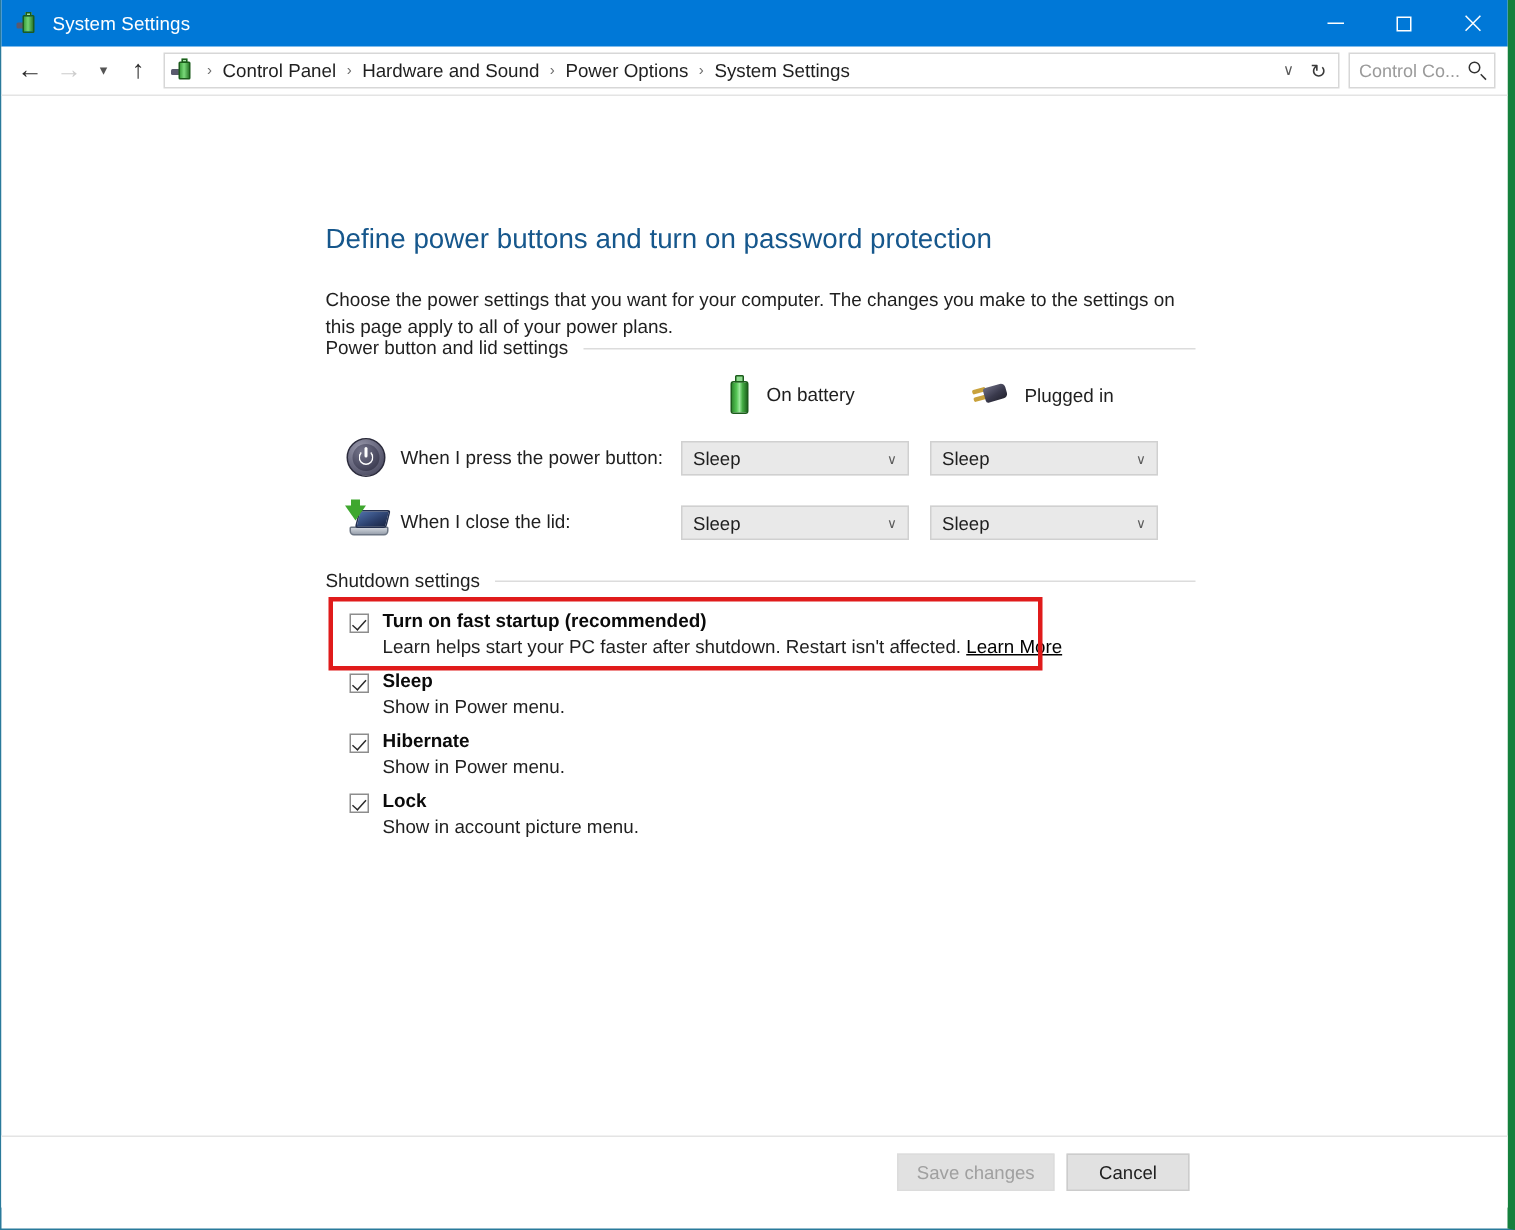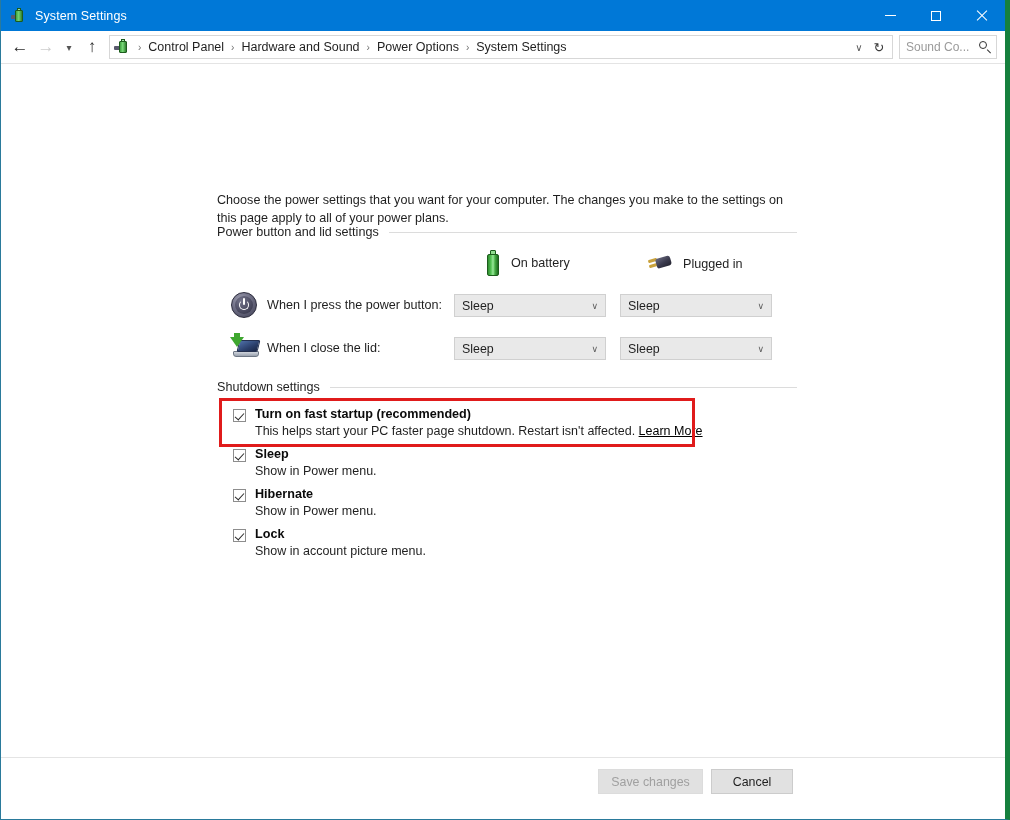--- a/index.html
+++ b/index.html
@@ -529,30 +529,31 @@
       <div class="crumb-sep">›</div>
       <div class="crumb">Power Options</div>
       <div class="crumb-sep">›</div>
       <div class="crumb">System Settings</div>
       <div class="addr-spacer"></div>
       <div class="addr-chevron">∨</div>
       <div class="addr-refresh">↻</div>
     </div>
 
     <div class="searchbox">
-      <div class="search-text">Sound Co...</div>
+      <div class="search-text">Control Co...</div>
       <div class="search-icon">
         <div class="mag-circle"></div>
         <div class="mag-handle"></div>
       </div>
     </div>
   </div>
 
   <div class="content">
 
+    <div class="page-title">Define power buttons and turn on password protection</div>
     <div class="page-desc">Choose the power settings that you want for your computer. The changes you make to the settings on this page apply to all of your power plans.</div>
 
     <div class="section-head" style="left:216px; top:161px;">
       <div class="sh-label">Power button and lid settings</div>
       <div class="sh-rule"></div>
     </div>
 
     <div class="col-head" style="left:484px; top:186px;">
       <div class="battery-icon">
         <div class="bat-cap"></div>
@@ -609,21 +610,21 @@
     <div class="section-head" style="left:216px; top:316px;">
       <div class="sh-label">Shutdown settings</div>
       <div class="sh-rule"></div>
     </div>
 
     <div class="opt" style="top:343px;">
       <div class="opt-line">
         <div class="checkbox checked"></div>
         <div class="opt-title">Turn on fast startup (recommended)</div>
       </div>
-      <div class="opt-sub"><span>This helps start your PC faster page shutdown. Restart isn't affected. </span><a href="#">Learn More</a></div>
+      <div class="opt-sub"><span>Learn helps start your PC faster after shutdown. Restart isn't affected. </span><a href="#">Learn More</a></div>
     </div>
     <div class="highlight-box" style="left:218px; top:334px; width:476px; height:49px;"></div>
 
     <div class="opt" style="top:383px;">
       <div class="opt-line">
         <div class="checkbox checked"></div>
         <div class="opt-title">Sleep</div>
       </div>
       <div class="opt-sub">Show in Power menu.</div>
     </div>

